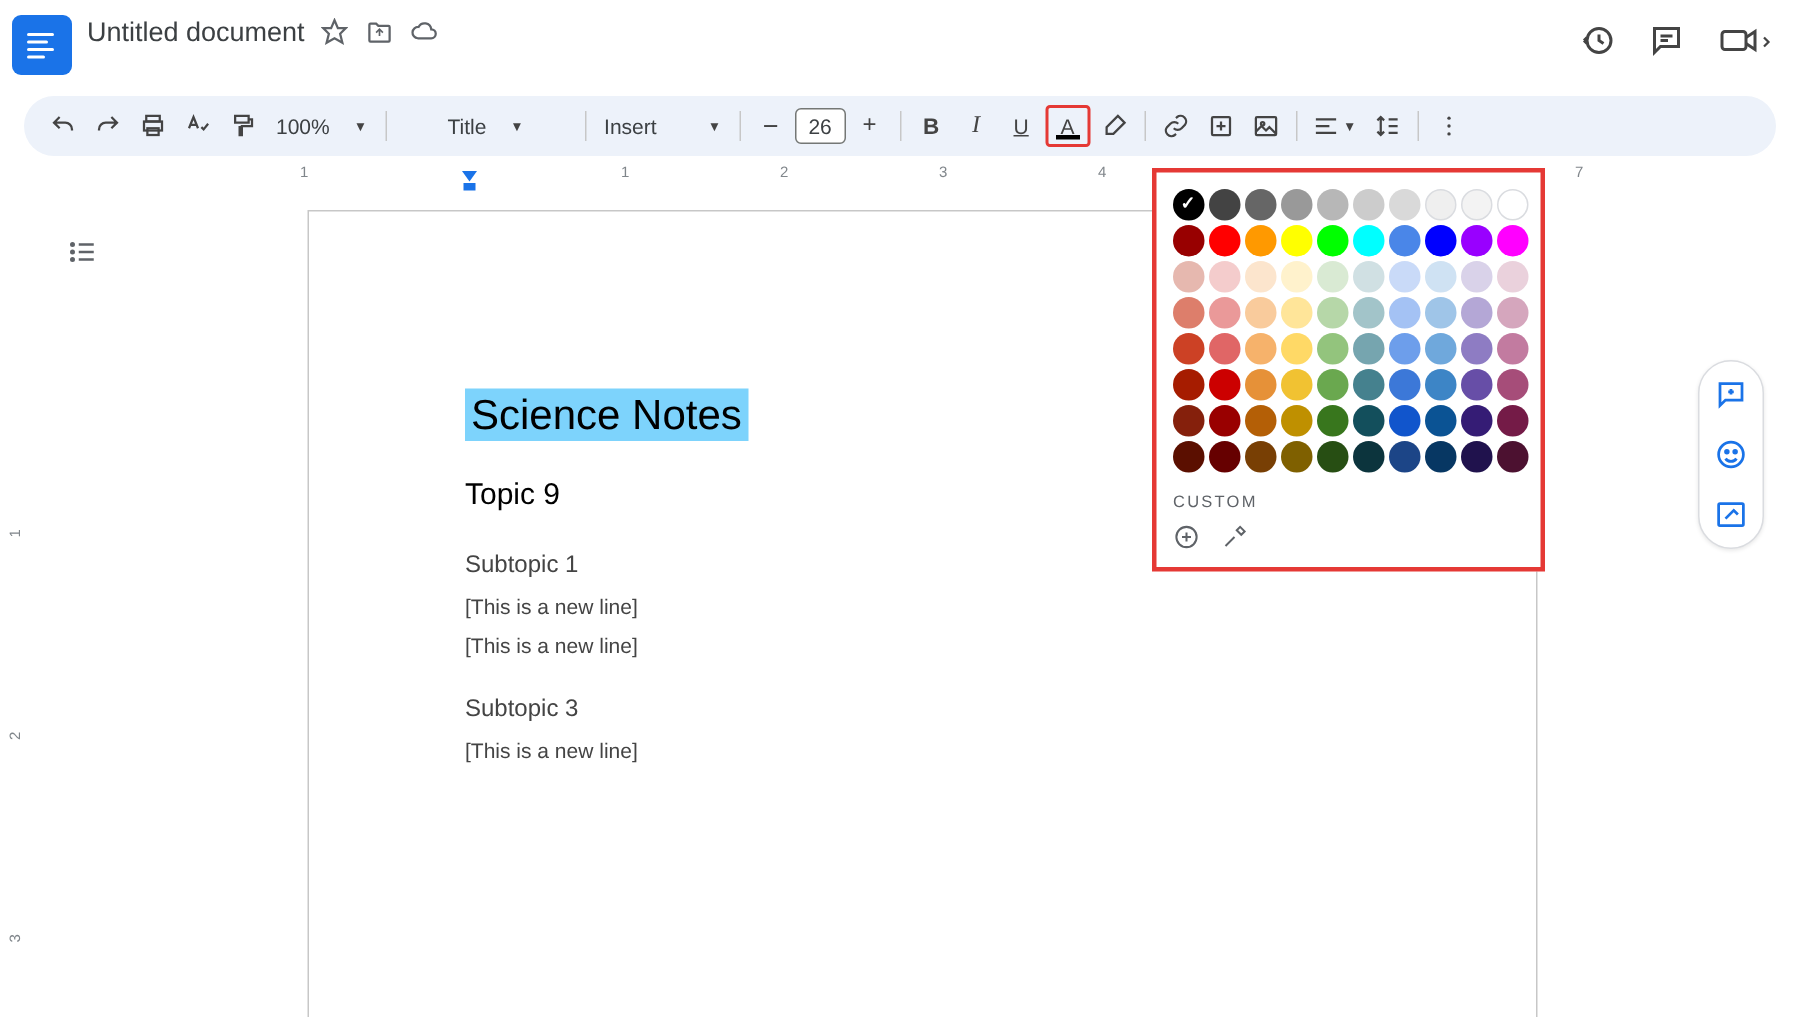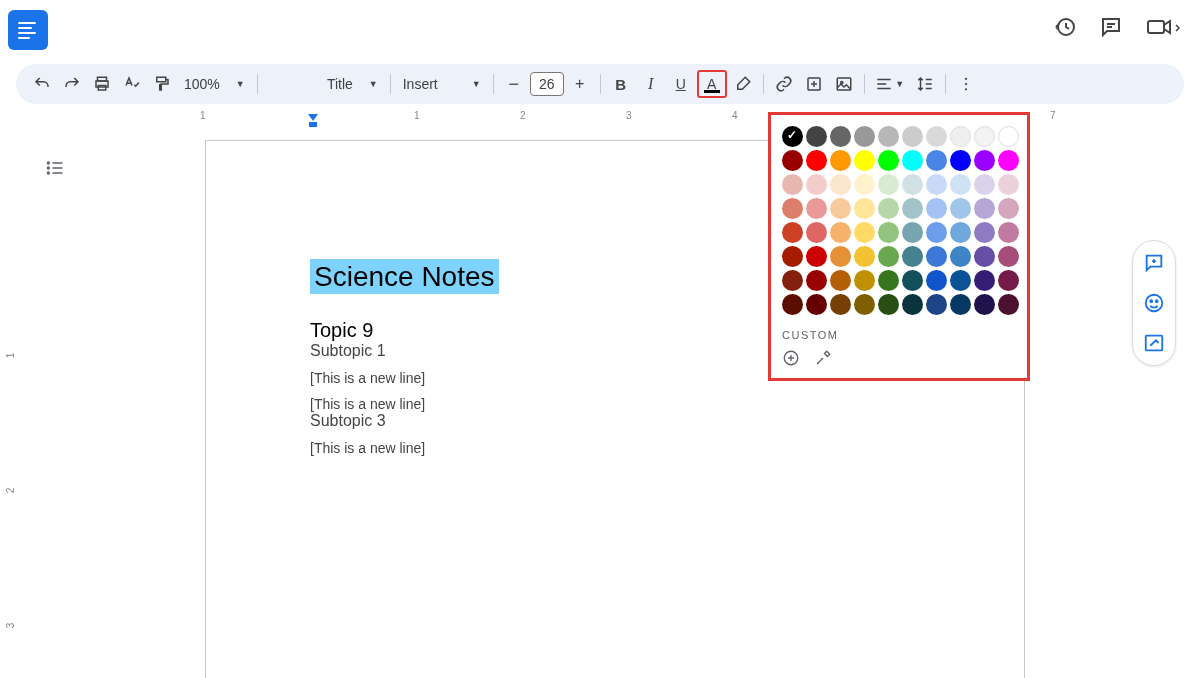--- a/index.html
+++ b/index.html
@@ -17,42 +17,42 @@
 .doc-title{font-size:18px;color:#3c4043}
 .title-icon{width:20px;height:20px;display:flex;align-items:center;justify-content:center;color:#5f6368;cursor:pointer}
 .menu-bar{display:flex;gap:2px;margin-top:2px}
 .menu-item{padding:4px 8px;font-size:14px;color:#202124;cursor:pointer;border-radius:4px}
 .header-right{display:flex;align-items:center;gap:20px;padding-top:6px}
 .hr-icon{width:26px;height:26px;display:flex;align-items:center;justify-content:center;color:#444;cursor:pointer}
 .toolbar{margin:0 16px;background:#edf2fa;border-radius:24px;height:40px;display:flex;align-items:center;padding:0 12px;gap:2px}
 .tb-btn{width:28px;height:28px;display:flex;align-items:center;justify-content:center;border-radius:4px;cursor:pointer;color:#444;font-size:14px}
 .tb-sep{width:1px;height:20px;background:#c7c7c7;margin:0 4px}
 .tb-dd{display:flex;align-items:center;padding:0 6px;height:28px;cursor:pointer;border-radius:4px;gap:16px;font-size:14px}
-.style-dd{width:120px;justify-content:flex-end}
+.style-dd{width:120px;justify-content:center}
 .font-dd{width:90px;justify-content:space-between}
 .size-box{border:1px solid #747775;border-radius:4px;width:34px;height:24px;display:flex;align-items:center;justify-content:center;font-size:14px;background:#fff}
 .bold{font-weight:bold;font-size:15px}
 .italic{font-style:italic;font-family:serif;font-size:16px}
 .underline{text-decoration:underline;font-size:14px}
 .text-color-btn{position:relative;border:2px solid #e53935;border-radius:3px;width:30px;height:28px}
 .text-color-btn .A{font-size:14px;display:block;text-align:center;line-height:18px}
 .text-color-btn .bar{position:absolute;bottom:3px;left:5px;right:5px;height:3px;background:#000}
 .caret{font-size:9px;color:#444}
 .ruler-h{position:absolute;top:110px;left:40px;right:16px;height:16px;font-size:10px;color:#80868b}
 .ruler-h .num{position:absolute;top:0}
 .ruler-v{position:absolute;left:2px;top:140px;width:14px;font-size:10px;color:#80868b}
 .ruler-v .num{position:absolute;left:6px;transform:rotate(-90deg)}
 .indent-marker{position:absolute;top:114px;left:308px}
 .indent-marker .tri{width:0;height:0;border-left:5px solid transparent;border-right:5px solid transparent;border-top:7px solid #1a73e8}
 .indent-marker .rect{width:8px;height:5px;background:#1a73e8;margin:1px auto 0}
 .outline-btn{position:absolute;left:42px;top:155px;width:26px;height:26px;display:flex;align-items:center;justify-content:center;color:#5f6368;cursor:pointer}
 .page{position:absolute;left:205px;top:140px;width:820px;height:1000px;background:#fff;border:1px solid #c7c7c7;padding:120px 104px}
 .doc-heading{font-size:28px;font-weight:400;color:#000;background:#7dd3fc;display:inline;padding:2px 4px}
 .doc-h2{font-size:20px;color:#000;font-weight:400;margin-top:26px}
-.doc-h3{font-size:16px;color:#444;font-weight:400;}
+.doc-h3{font-size:16px;color:#444;font-weight:400;margin-top:26px}
 .doc-p{font-size:14px;color:#444;margin-top:10px}
 .color-popup{position:absolute;left:768px;top:112px;width:262px;background:#fff;border:3px solid #e53935;padding:11px;z-index:10}
 .color-grid{display:grid;grid-template-columns:repeat(10,1fr);gap:3px}
 .color-swatch{width:21px;height:21px;border-radius:50%;cursor:pointer;position:relative}
 .color-swatch.checked::after{content:"✓";position:absolute;color:#fff;font-size:12px;left:5px;top:2px;font-weight:bold}
 .color-swatch.light{border:1px solid #dadce0}
 .custom-label{font-size:11px;letter-spacing:1.5px;color:#5f6368;margin-top:14px;font-weight:500}
 .custom-row{display:flex;gap:14px;margin-top:8px;align-items:center}
 .side-panel{position:absolute;right:24px;top:240px;width:44px;background:#fff;border:1px solid #dadce0;border-radius:22px;padding:10px 0;display:flex;flex-direction:column;align-items:center;gap:16px;box-shadow:0 1px 3px rgba(0,0,0,.1)}
 .side-btn{width:24px;height:24px;display:flex;align-items:center;justify-content:center;color:#1a73e8;cursor:pointer}
@@ -64,20 +64,39 @@
 <div class="header">
   <div class="logo">
     <div class="logo-lines">
         <div></div>
         <div></div>
         <div></div>
         <div></div>
       </div>
   </div>
   <div class="title-area">
+    <div class="title-row">
+      <span class="doc-title">Untitled document</span>
+      <span class="title-icon">
+        <svg width="18" height="18" viewBox="0 0 24 24" fill="none" stroke="currentColor" stroke-width="2">
+            <polygon points="12,2 15,9 22,9 17,14 19,22 12,18 5,22 7,14 2,9 9,9"></polygon>
+          </svg>
+      </span>
+      <span class="title-icon">
+        <svg width="18" height="18" viewBox="0 0 24 24" fill="none" stroke="currentColor" stroke-width="2">
+            <path d="M3 6v14a1 1 0 001 1h16a1 1 0 001-1V8a1 1 0 00-1-1h-9l-2-2H4a1 1 0 00-1 1z"></path>
+            <path d="M12 10v6M9 13l3-3 3 3" stroke-width="1.5"></path>
+          </svg>
+      </span>
+      <span class="title-icon">
+        <svg width="18" height="18" viewBox="0 0 24 24" fill="none" stroke="currentColor" stroke-width="2">
+            <path d="M18 18a4 4 0 000-8 6 6 0 00-11.3-2A5 5 0 006 18h12z"></path>
+          </svg>
+      </span>
+    </div>
   </div>
   <div class="header-right">
     <span class="hr-icon">
       <svg width="24" height="24" viewBox="0 0 24 24" fill="none" stroke="currentColor" stroke-width="2">
           <circle cx="13" cy="12" r="8"></circle>
           <path d="M13 8v4l3 2M3 12l2-2m-2 2l2 2"></path>
         </svg>
     </span>
     <span class="hr-icon">
       <svg width="24" height="24" viewBox="0 0 24 24" fill="none" stroke="currentColor" stroke-width="2">

